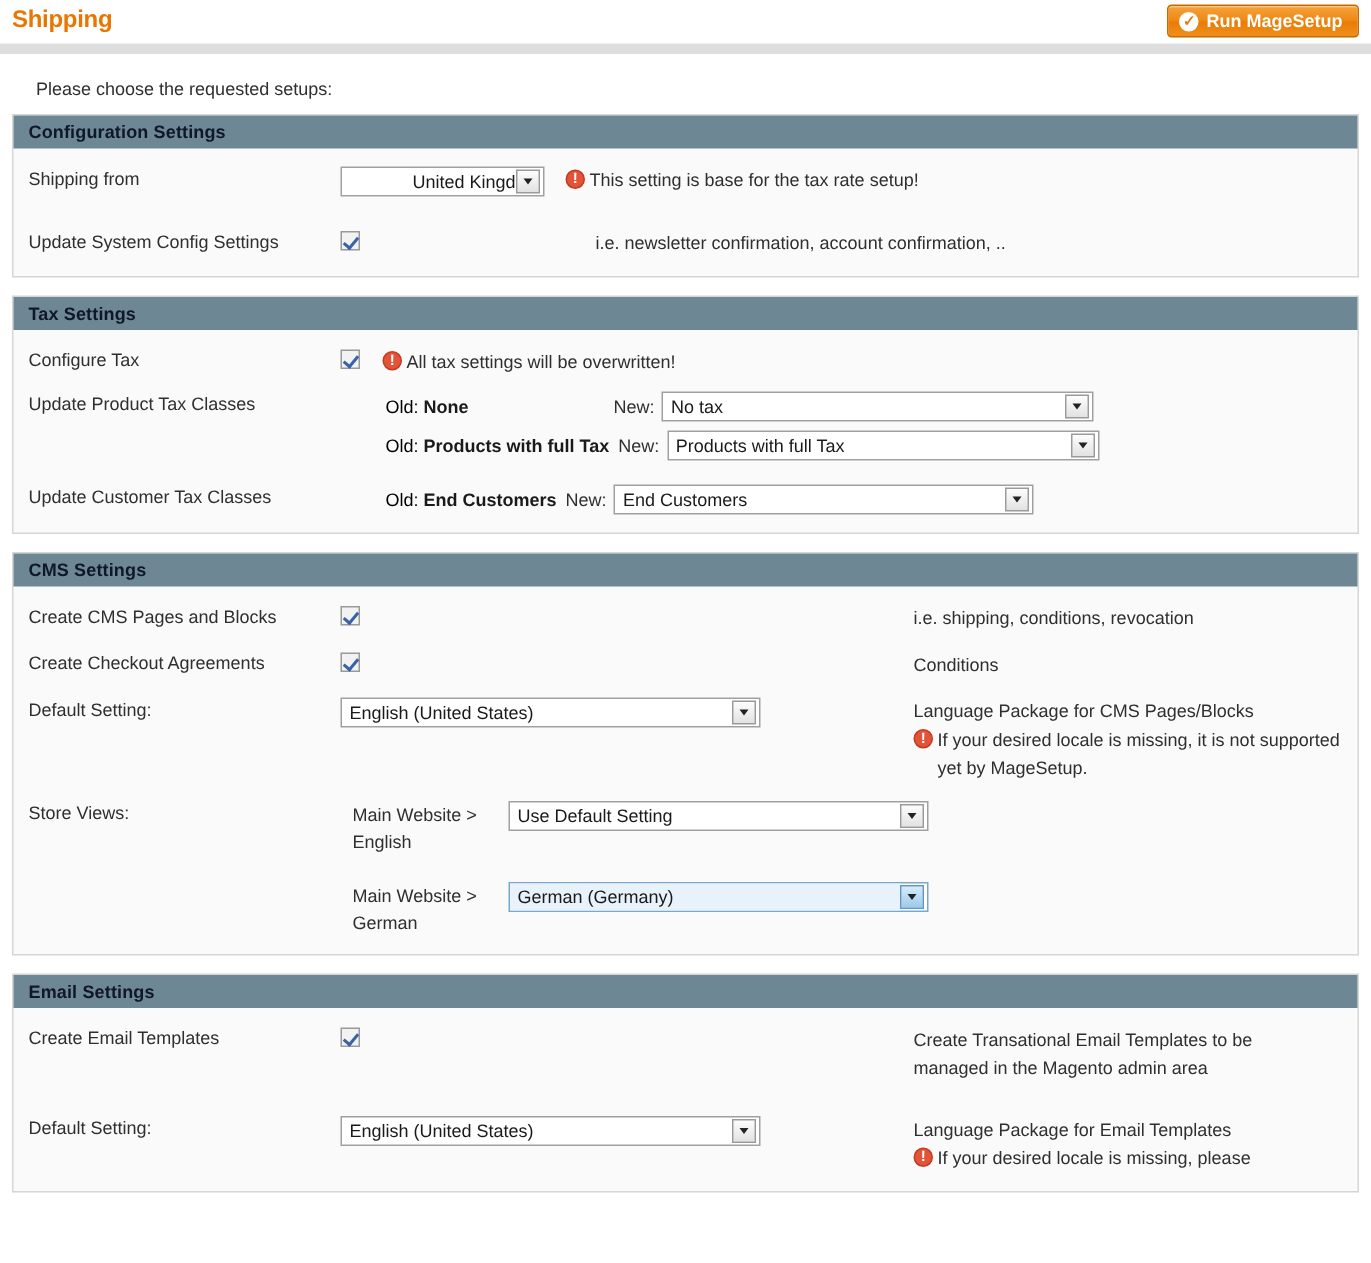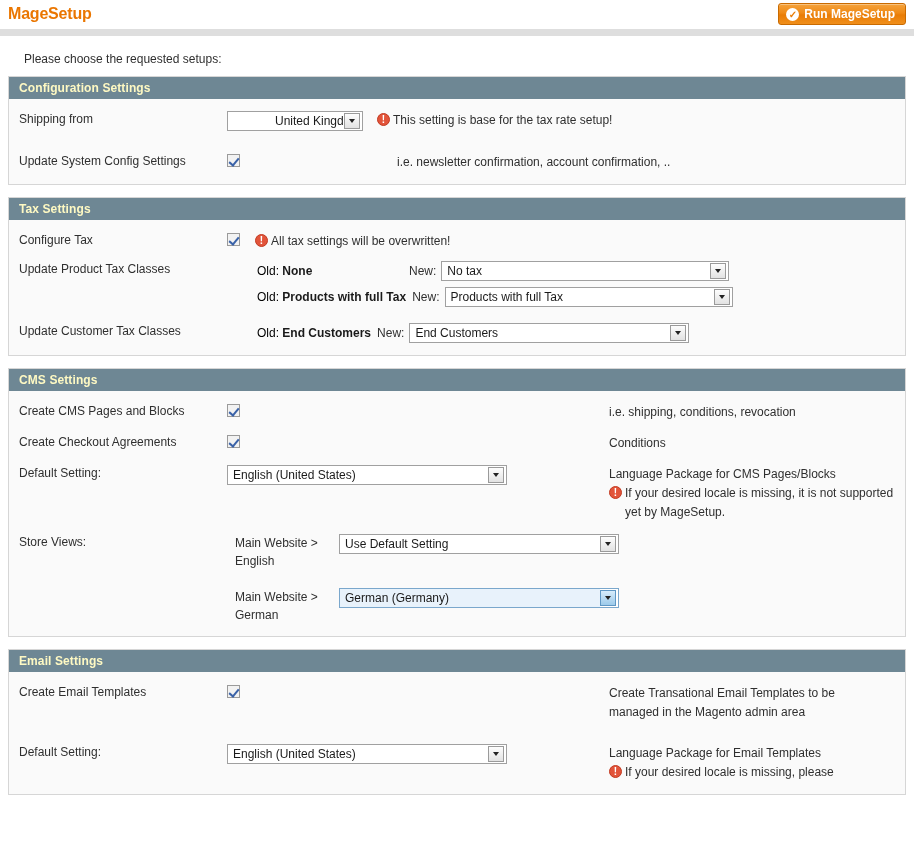--- a/index.html
+++ b/index.html
@@ -70,21 +70,21 @@
   }
 
   
   .section {
     margin: 0 8px 12px 8px;
     border: 1px solid #d6d6d6;
     background: #fafafa;
   }
   .section-title {
     background: #6e8794;
-    color: #fef9c3;
+    color: #0f172a;
     font-size: 12px;
     font-weight: bold;
     padding: 4px 0 4px 10px;
     letter-spacing: .1px;
   }
   .section-body {
     padding: 12px 10px 12px 10px;
     position: relative;
   }
 
@@ -234,21 +234,21 @@
     font-size: 12px;
   }
   .tax-indent { padding-left: 30px; }
   .cms-indent { padding-left: 8px; }
   .nowrap { white-space: nowrap; }
 </style>
 </head>
 <body>
 
 <div class="page-header">
-  <div class="app-title">MageSetup</div>
+  <div class="app-title">Shipping</div>
   <div class="run-button">
     <span class="check-circle">✓</span>
     <span>Run MageSetup</span>
   </div>
 </div>
 <div class="header-rule"></div>
 
 <div class="intro">Please choose the requested setups:</div>
 
 <div class="section">

